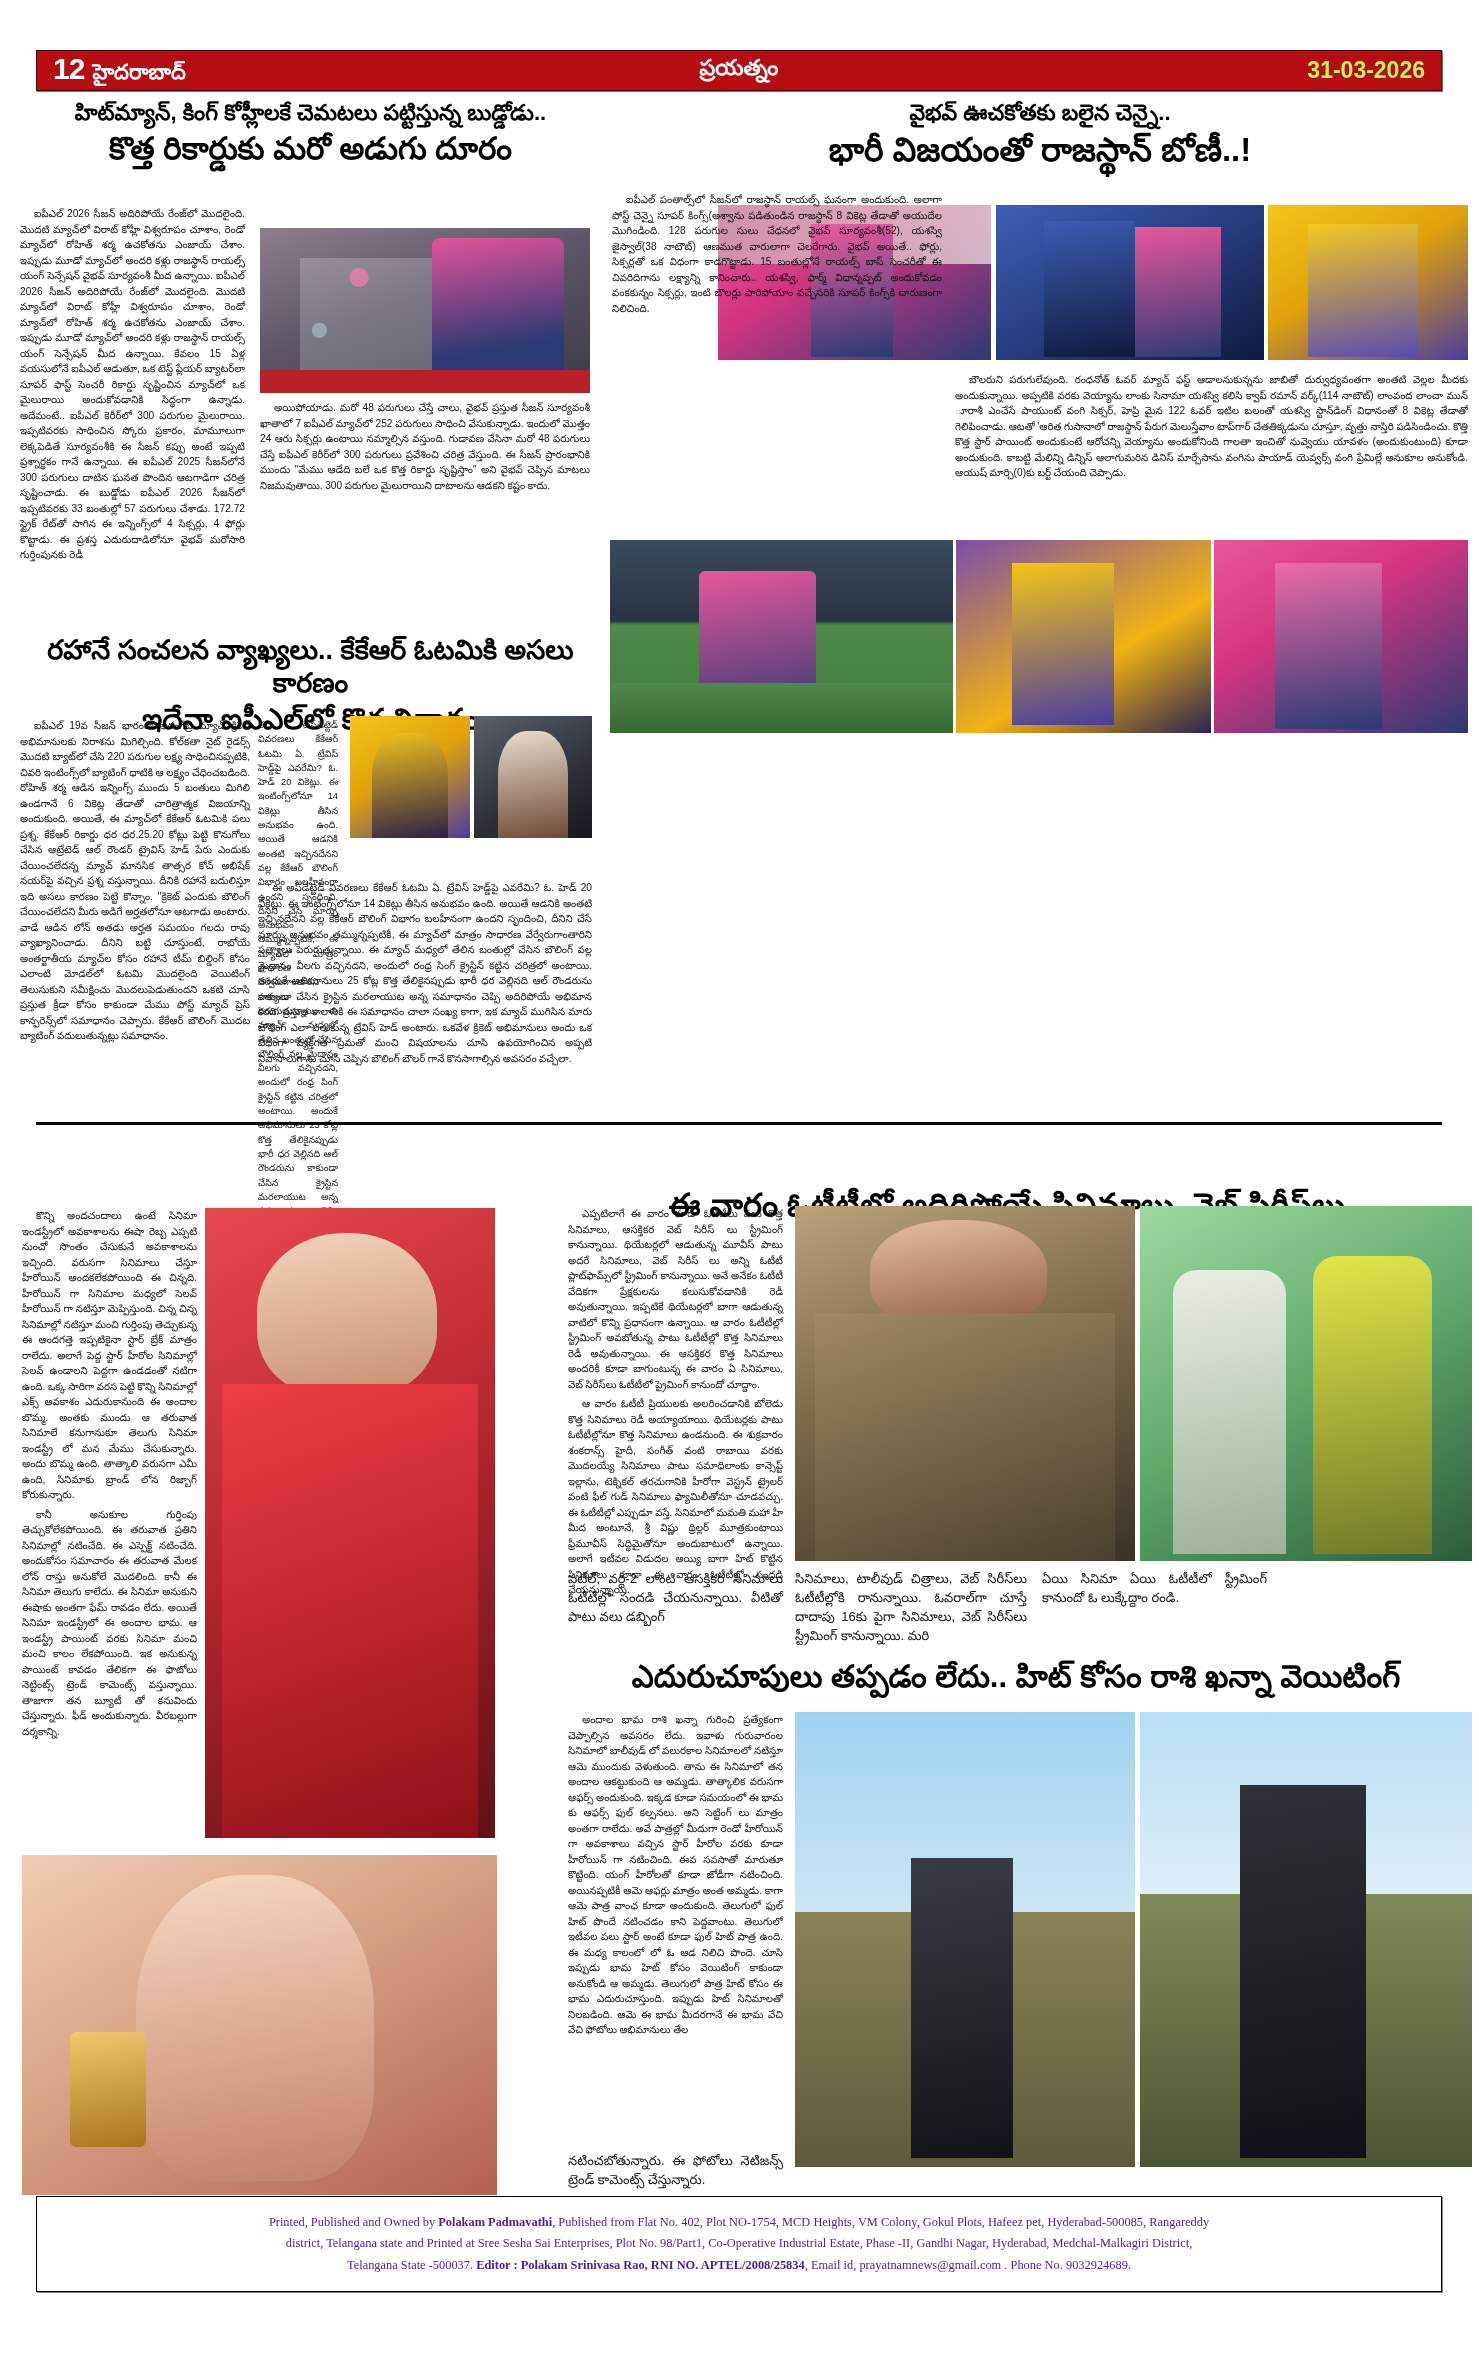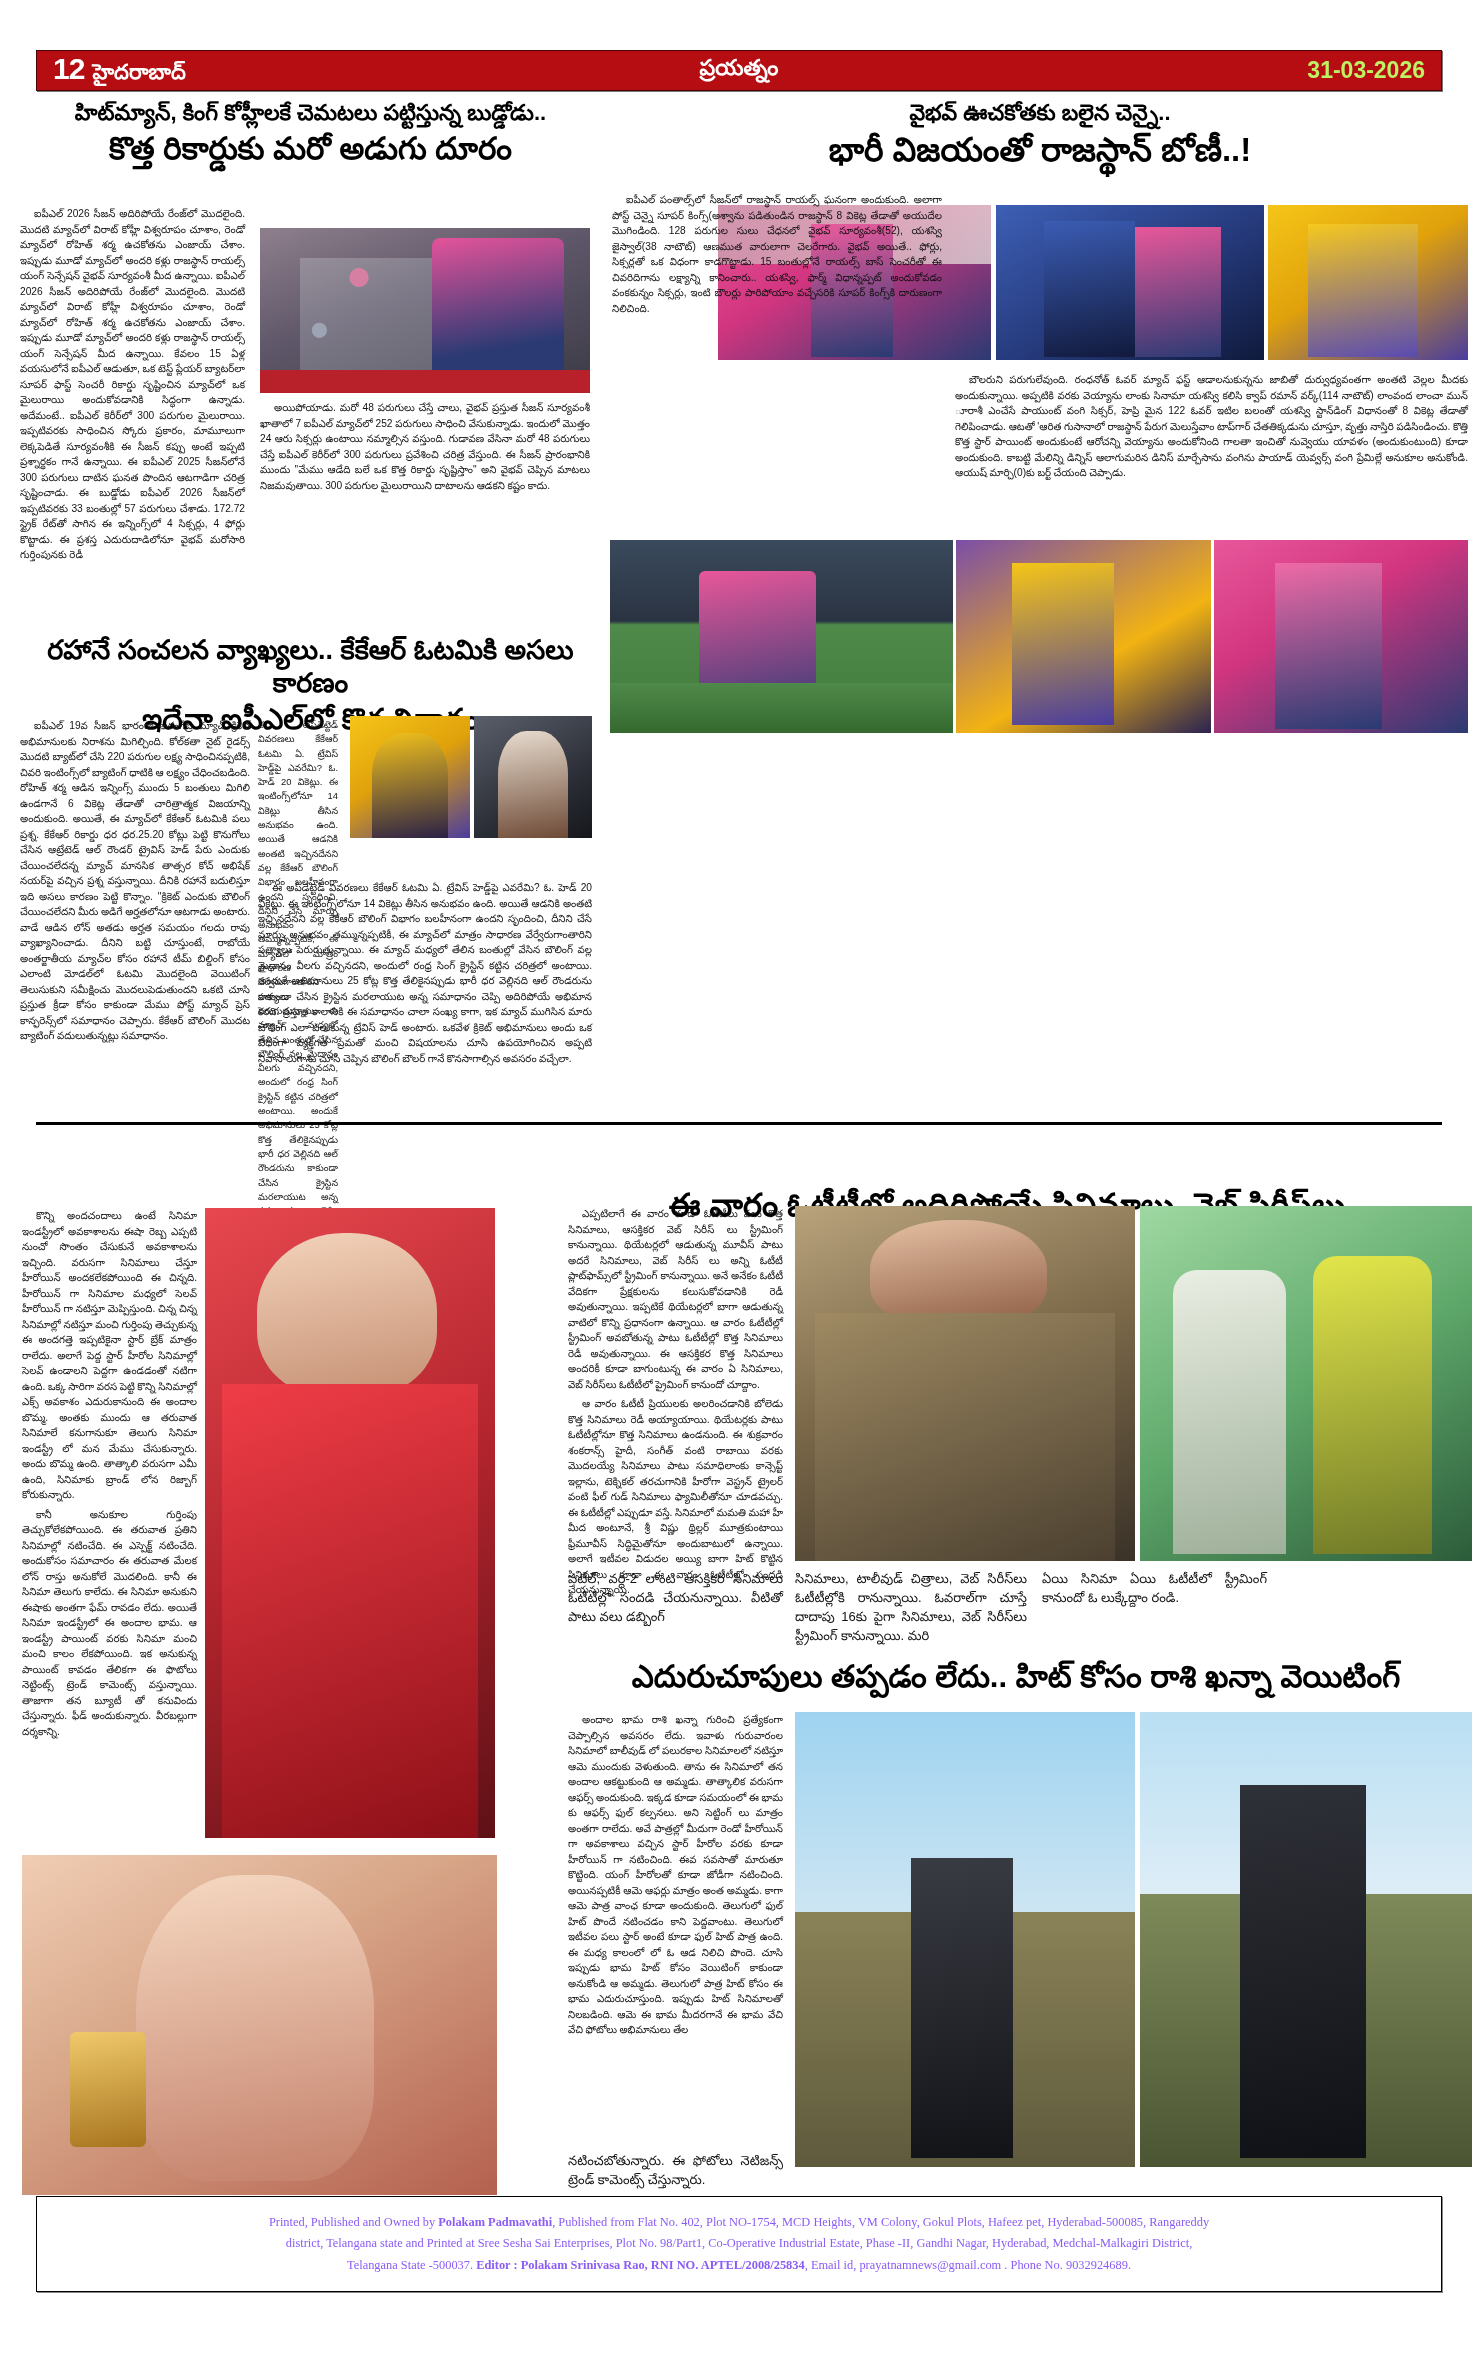--- a/index.html
+++ b/index.html
@@ -95,21 +95,21 @@
     left: 36px; top: 2196px;
     width: 1406px; height: 96px;
     border: 1px solid #000;
     box-shadow: 1px 1px 0 #888;
     display: flex; flex-direction: column;
     align-items: center; justify-content: center;
     text-align: center;
     font-family: "Liberation Serif", serif;
     font-size: 12.4px;
     line-height: 1.72;
-    color: #8b5cf6;
+    color: #4c1d95;
     padding: 0 10px;
   }
   .footer b { font-weight: bold; }
 </style>
 </head>
 <body>
 
 <div class="page">
 
   <div class="masthead">

